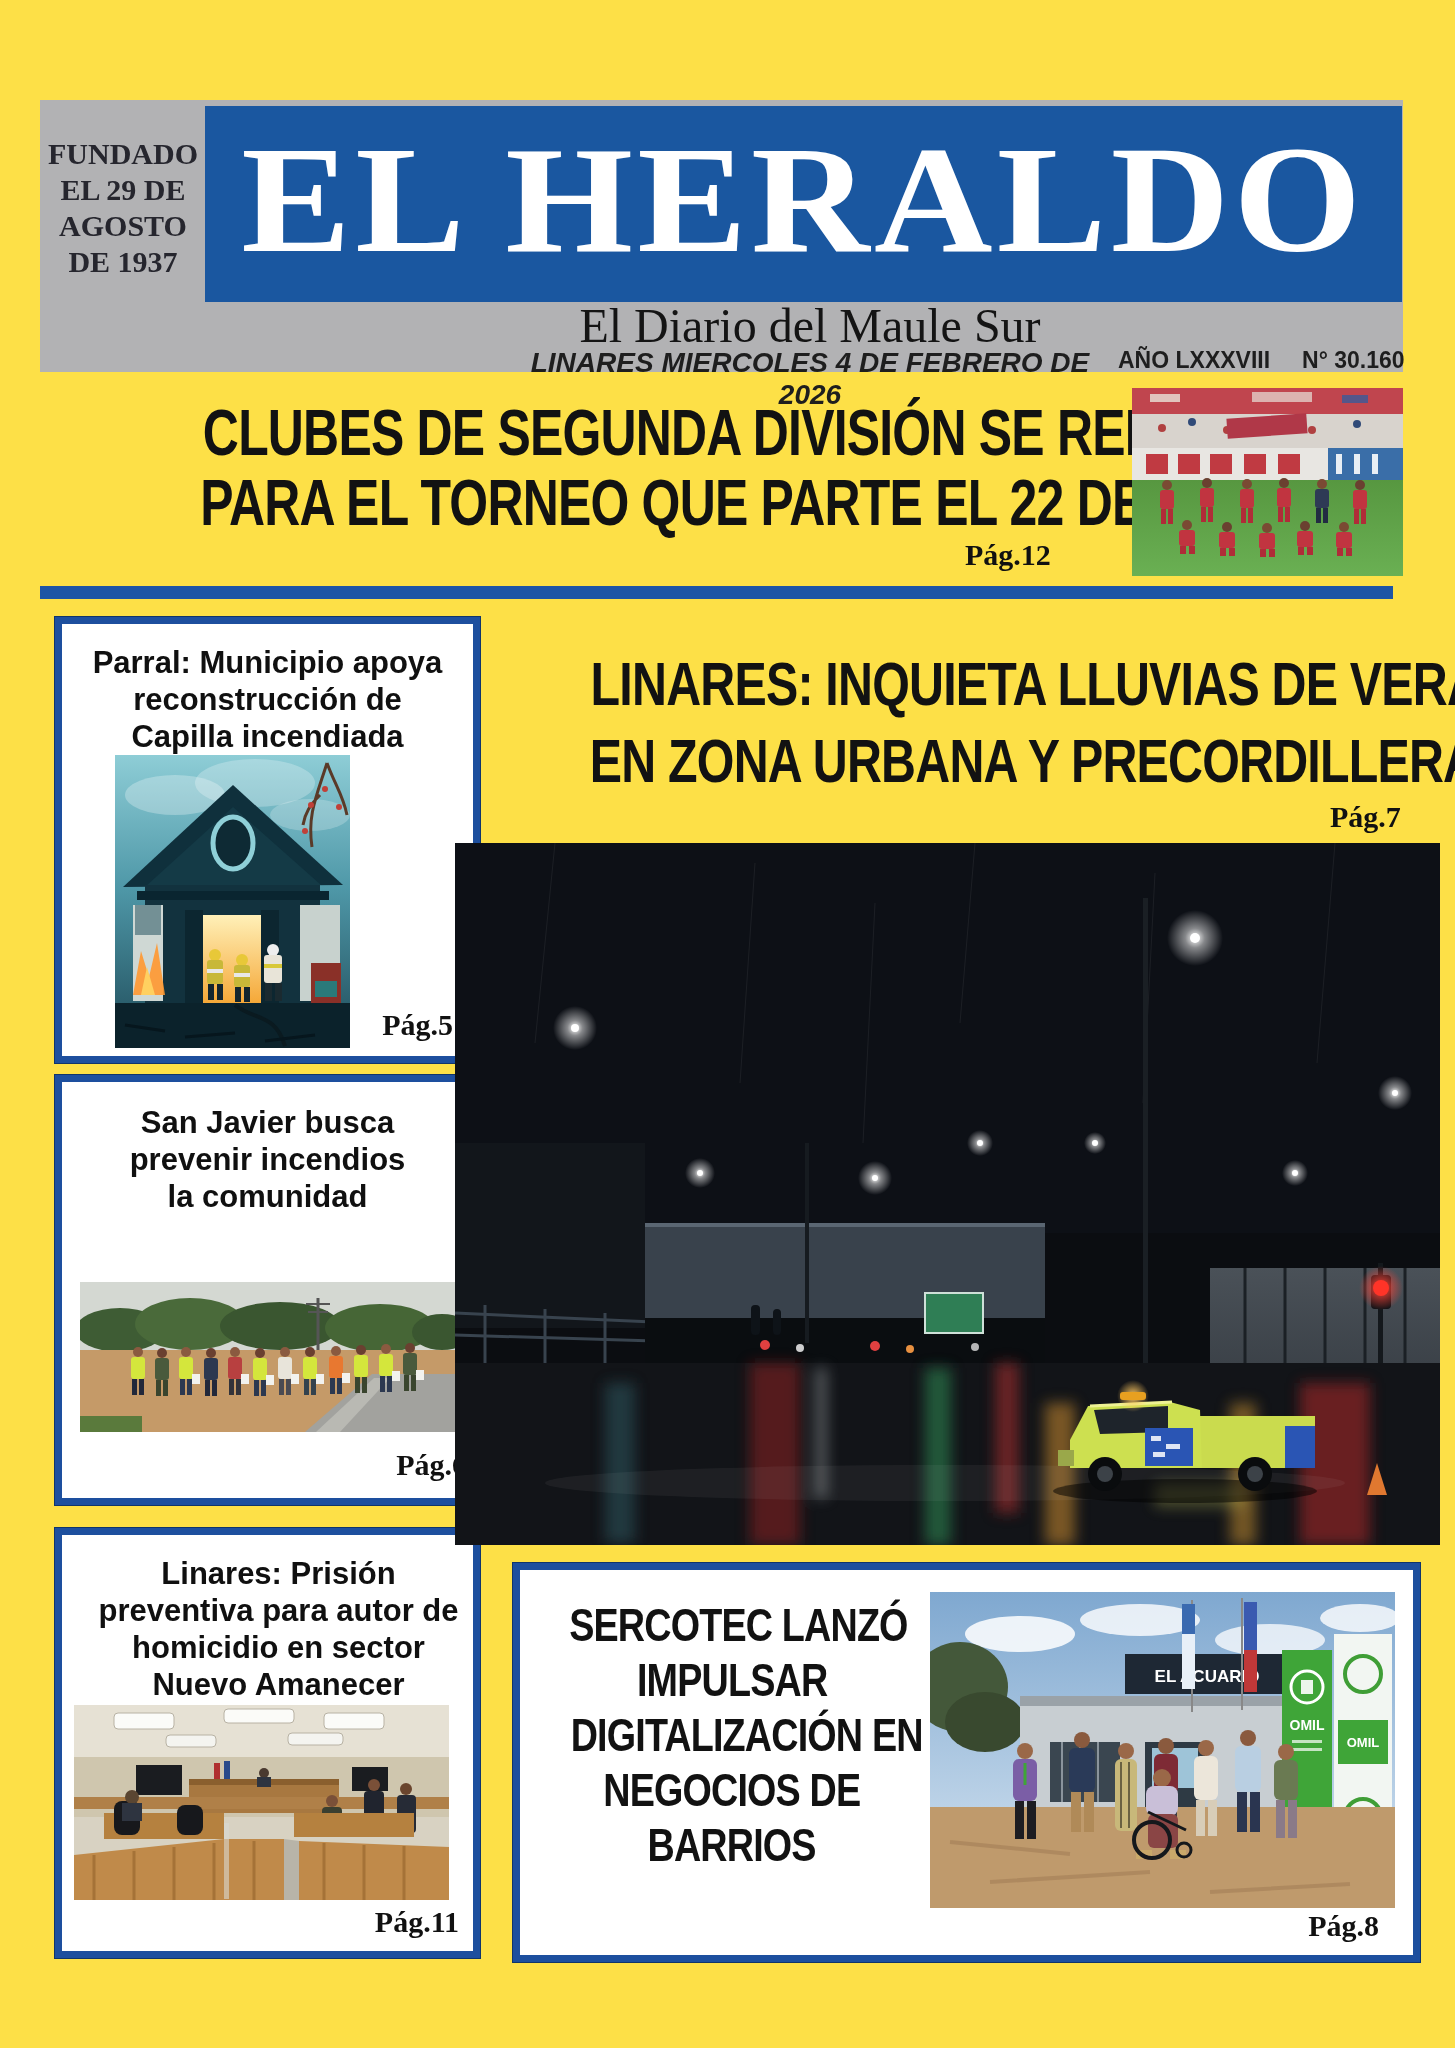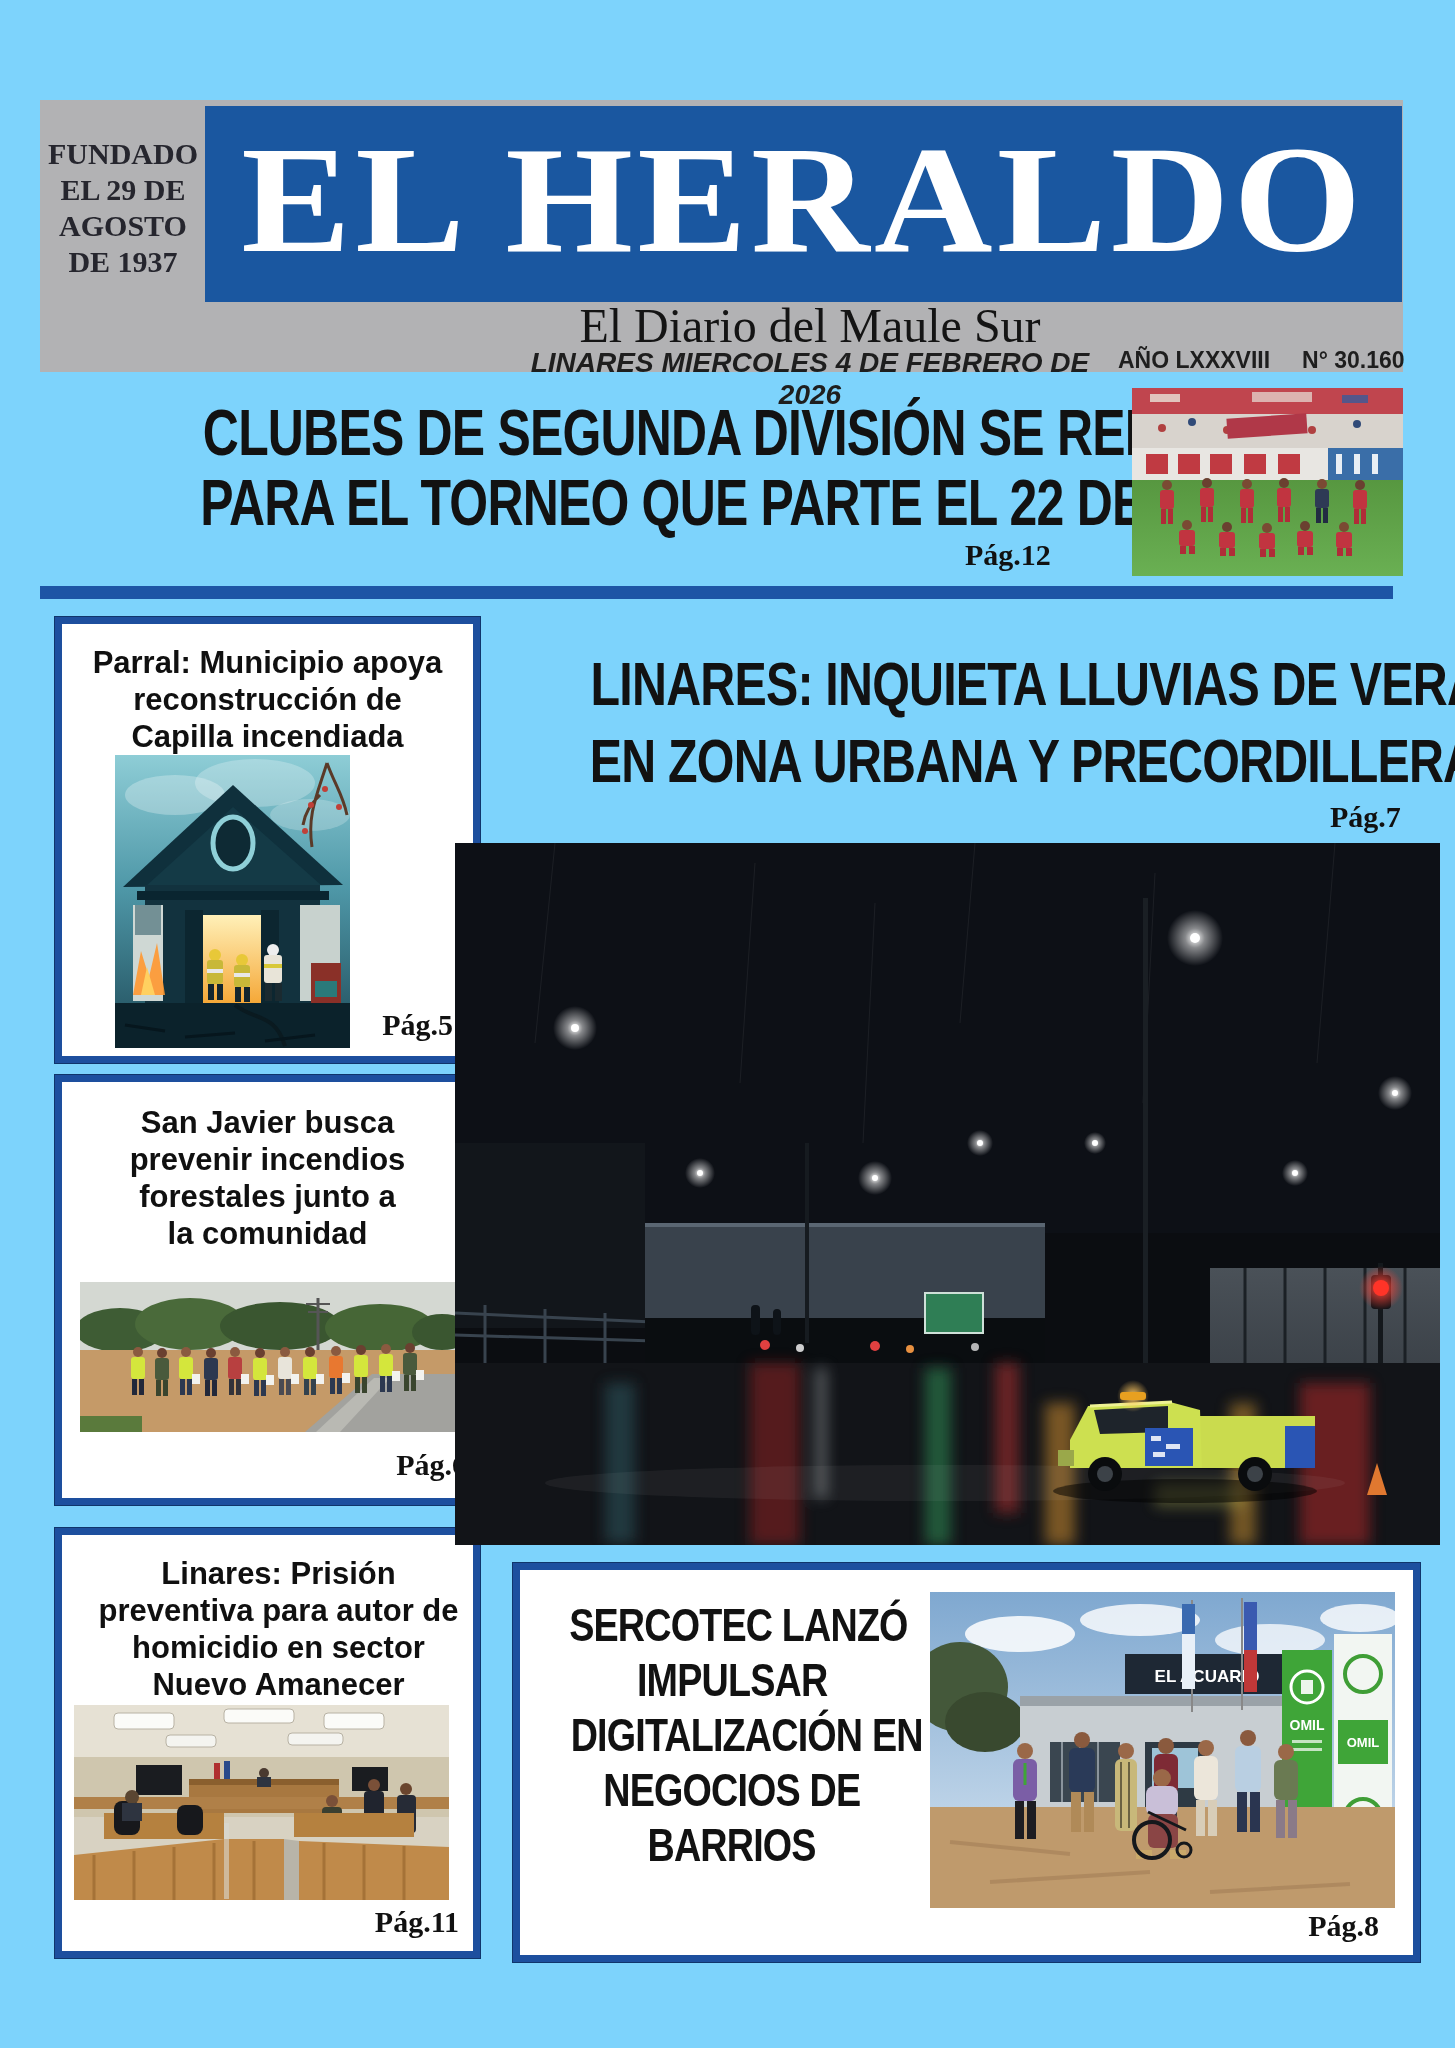--- a/index.html
+++ b/index.html
@@ -1,16 +1,16 @@
 <!DOCTYPE html>
 <html><head>
 <meta charset="utf-8">
 <style>
   html,body{margin:0;padding:0;background:#d9d9d9;}
-  .page{position:relative;width:1455px;height:2048px;background:#7dd3fc;margin:0 auto;
+  .page{position:relative;width:1455px;height:2048px;background:#fde047;margin:0 auto;
         font-family:"Liberation Sans",sans-serif;overflow:hidden;}
   .abs{position:absolute;}
 
   
   .gray-banner{left:40px;top:100px;width:1363px;height:272px;background:#b2b2b4;}
   .founded{left:40px;top:136px;width:166px;text-align:center;
            font-family:"Liberation Serif",serif;font-weight:bold;font-size:30px;
            line-height:36px;color:#26262e;}
   .blue-box{left:205px;top:106px;width:1197px;height:196px;background:#1a57a0;
             display:flex;align-items:center;justify-content:center;}
@@ -253,21 +253,20 @@
       <path d="M120,250 C140,266 160,258 170,291" stroke="#0a1a20" stroke-width="4" fill="none"></path>
       <path d="M10,270 L50,276 M70,282 L120,278 M150,286 L200,280" stroke="#06161d" stroke-width="3"></path>
     </svg>
     <div class="abs pag" style="right:20px;bottom:14px;">Pág.5</div>
   </section>
 
   <section class="abs story-box box2">
     <h2 style="margin-top:22px;">
       <div>San Javier busca</div>
       <div>prevenir incendios</div>
-      <div>forestales junto a</div>
       <div>la comunidad</div>
     </h2>
 
     <svg class="abs photo" style="left:18px;top:200px;" width="375" height="150" viewBox="0 0 375 150">
       <rect width="375" height="150" fill="#d4d8d2"></rect>
       <ellipse cx="40" cy="48" rx="45" ry="22" fill="#3e5c34"></ellipse>
       <ellipse cx="110" cy="42" rx="55" ry="26" fill="#4a6a3a"></ellipse>
       <ellipse cx="200" cy="44" rx="60" ry="24" fill="#3a5630"></ellipse>
       <ellipse cx="300" cy="46" rx="55" ry="24" fill="#466636"></ellipse>
       <ellipse cx="362" cy="50" rx="30" ry="18" fill="#3a5630"></ellipse>

